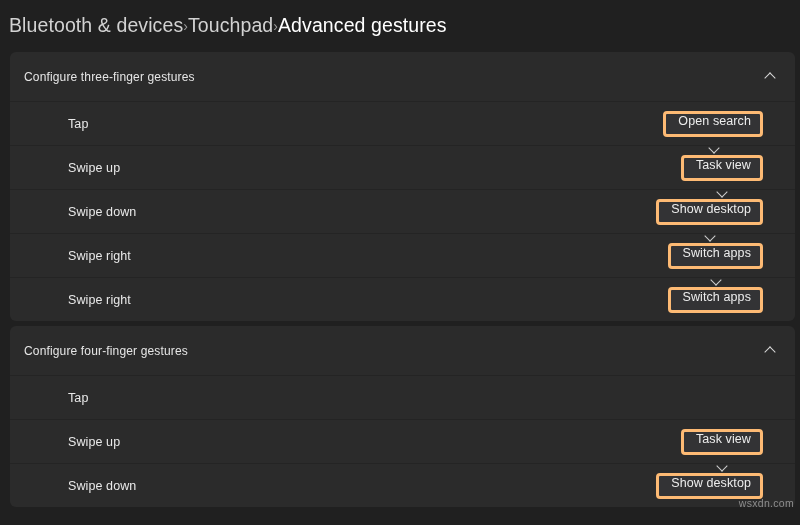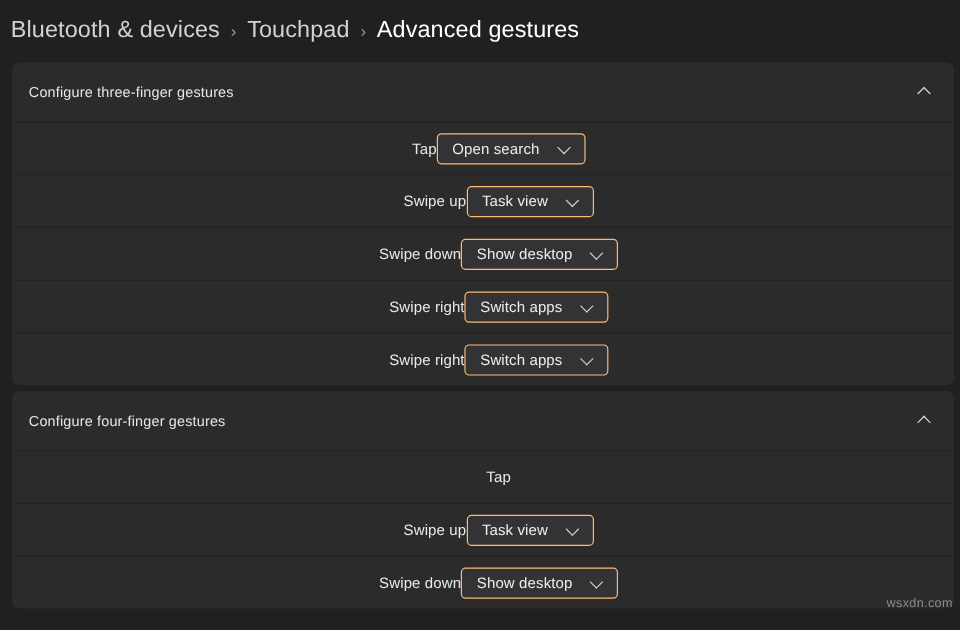--- a/index.html
+++ b/index.html
@@ -23,21 +23,20 @@
     overflow: hidden;
   }
 
   
   .breadcrumb {
     display: flex;
     align-items: center;
     height: 52px;
     padding: 0 0 0 9px;
     background: #202020;
-    gap: 9px;
   }
   .crumb {
     font-size: 19.5px;
     line-height: 1;
     color: #cfcfcf;
     white-space: nowrap;
     letter-spacing: 0.1px;
   }
   .crumb.link {
     color: #d2d2d2;
@@ -103,44 +102,45 @@
     width: 7px;
     height: 7px;
     border-right: 1.4px solid #cfcfcf;
     border-bottom: 1.4px solid #cfcfcf;
     transform: rotate(45deg);
   }
 
   .row {
     display: flex;
     align-items: center;
-    justify-content: center;
+    justify-content: space-between;
     height: 44px;
     padding: 0 32px 0 58px;
     box-sizing: border-box;
     border-top: 1px solid #242424;
   }
   .row-label {
     font-size: 12.5px;
     color: #e9e9e9;
     letter-spacing: 0.1px;
   }
 
   .combo {
     display: inline-flex;
     align-items: center;
     justify-content: space-between;
     gap: 14px;
     height: 26px;
     padding: 0 9px 0 12px;
     background: #333335;
-    border: 1px solid #fdba74;
+    border: 3px solid #fdba74;
     border-radius: 4px;
     box-sizing: border-box;
     cursor: pointer;
+    flex-direction: column;
   }
   .combo-label {
     font-size: 12.5px;
     color: #ededed;
     white-space: nowrap;
     letter-spacing: 0.1px;
   }
 
   
   .watermark {

